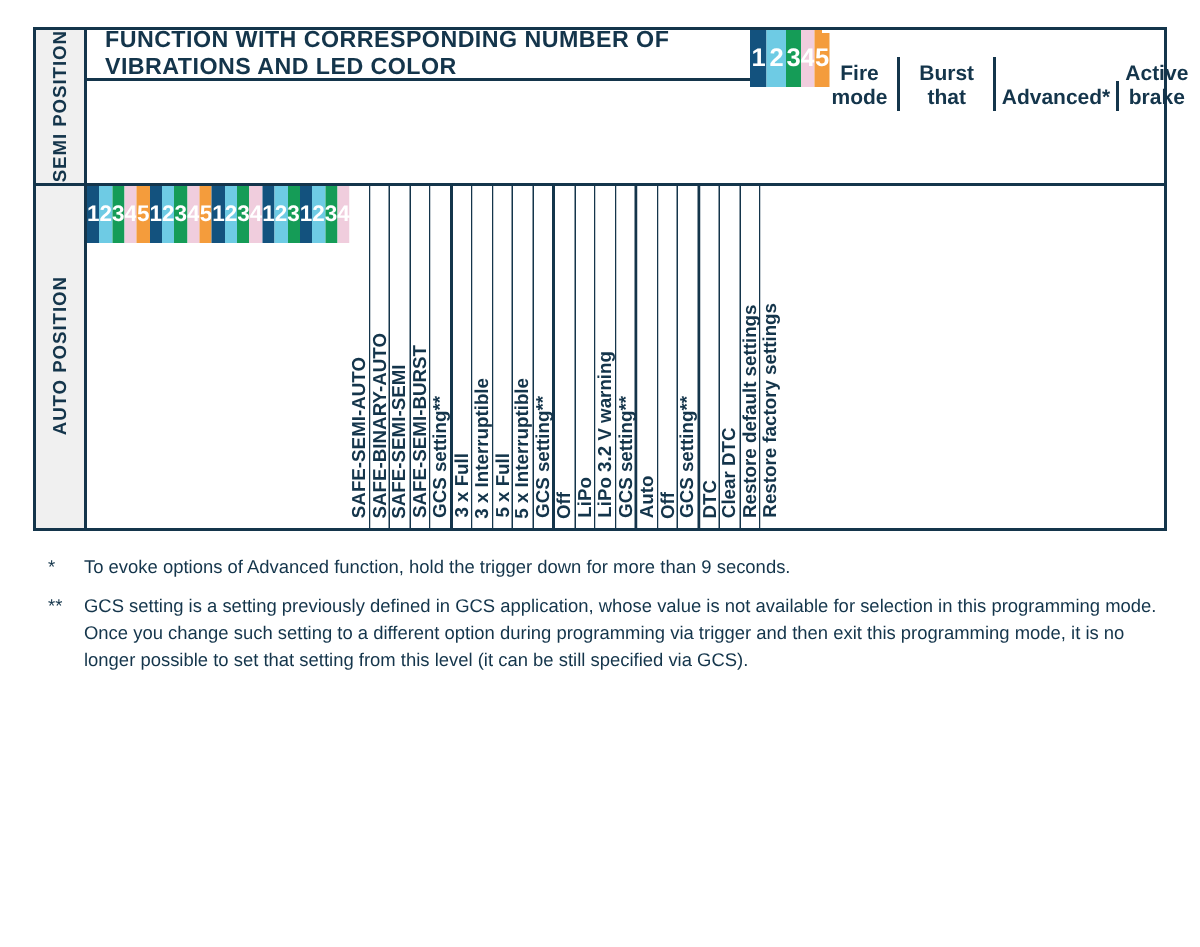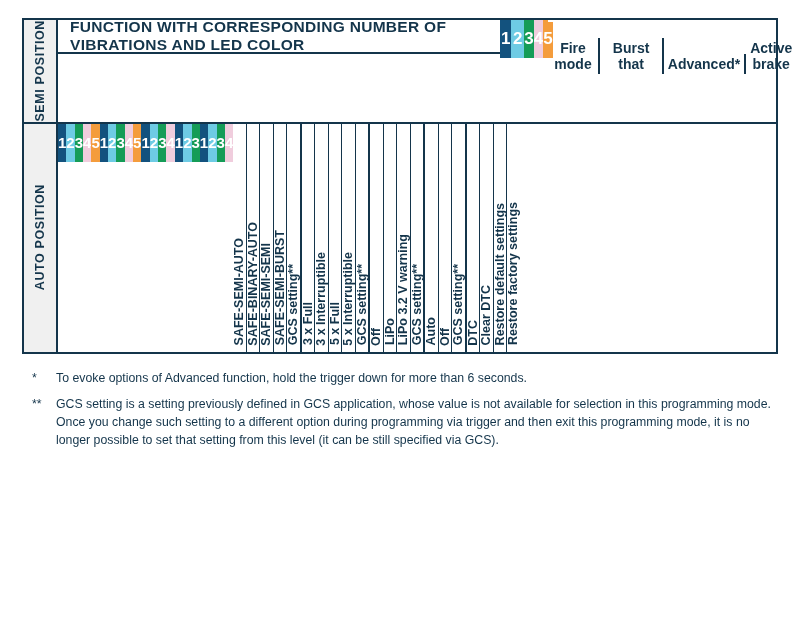--- a/index.html
+++ b/index.html
@@ -296,21 +296,21 @@
             </div>
           </div>
       </div>
     </div>
 
   </div>
 
   <div class="notes" id="notes">
       <div class="note">
         <div class="marker">*</div>
-        <div class="note-text">To evoke options of Advanced function, hold the trigger down for more than 6 seconds.</div>
+        <div class="note-text">To evoke options of Advanced function, hold the trigger down for more than 9 seconds.</div>
       </div>
       <div class="note">
         <div class="marker">**</div>
         <div class="note-text">GCS setting is a setting previously defined in GCS application, whose value is not available for selection in this programming mode. Once you change such setting to a different option during programming via trigger and then exit this programming mode, it is no longer possible to set that setting from this level (it can be still specified via GCS).</div>
       </div>
     </div>
 
 </div>
 
 </body></html>

